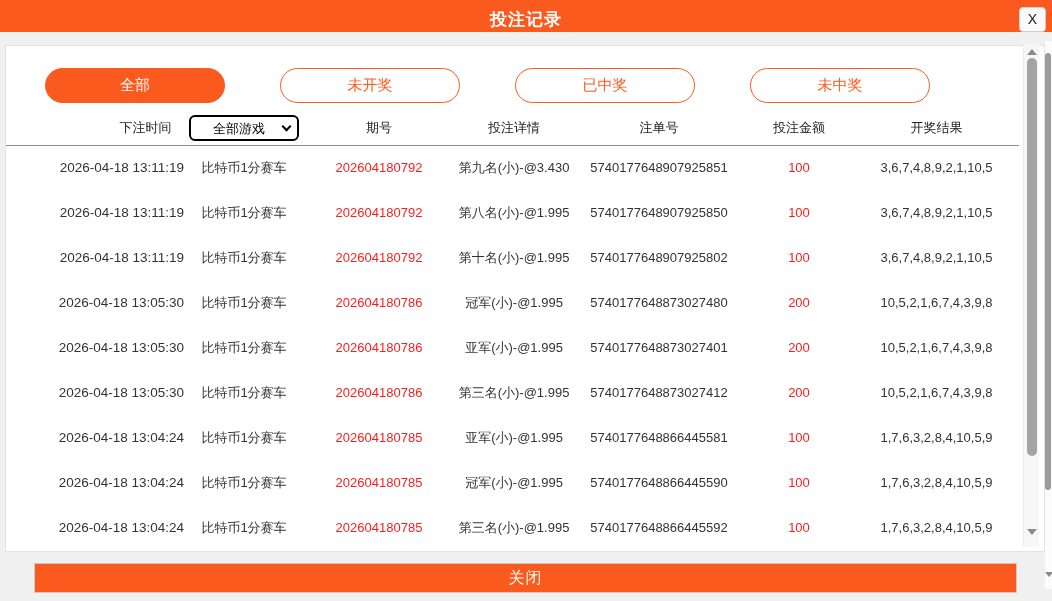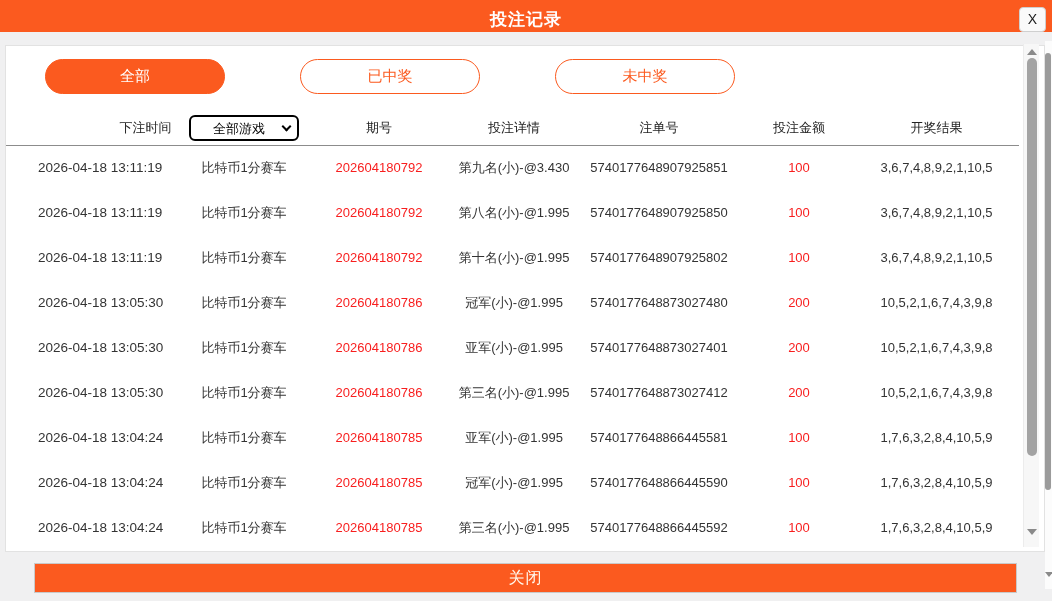--- a/index.html
+++ b/index.html
@@ -29,22 +29,22 @@
     font-size:14px;color:#222;line-height:23px;text-align:center;
     cursor:pointer;padding:0;font-family:inherit;
   }
   
   .panel{
     position:absolute;top:45px;left:5px;width:1040px;height:507px;
     background:#fff;border:1px solid #e2e2e2;
   }
   
   .filters{
-    position:absolute;top:13px;left:39px;
-    display:flex;gap:75px;
+    position:absolute;top:22px;left:39px;
+    display:flex;gap:55px;
   }
   .filter{
     width:180px;height:35px;border-radius:18px;
     font-size:15px;font-family:inherit;cursor:pointer;
     background:#fff;color:var(--accent);border:1px solid var(--accent);
   }
   .filter.active{
     background:var(--accent);color:#fff;
   }
   
@@ -55,21 +55,21 @@
   }
   .records thead th{
     height:33px;padding:0;font-weight:normal;color:#222;
     text-align:center;vertical-align:middle;
     border-bottom:1px solid #8c8c8c;
   }
   .records thead th.h-time{padding-left:101px;}
   .records tbody td{
     height:45px;padding:0;text-align:center;vertical-align:middle;
   }
-  .records td.c-time{text-align:left;padding-left:32px;font-size:13.5px;}
+  .records td.c-time{text-align:right;padding-left:32px;font-size:13.5px;}
   .red{color:var(--red);}
   
   .select-wrap{position:relative;display:inline-block;width:110px;height:26px;vertical-align:middle;}
   .select-wrap select{
     width:110px;height:26px;border:2px solid #000;border-radius:6px;
     background:#fff;font-size:13px;font-family:Liberation Serif, serif;color:#000;
     -webkit-appearance:none;appearance:none;
     padding:0 20px 0 10px;text-align:center;text-align-last:center;
     cursor:pointer;
   }
@@ -118,20 +118,21 @@
 
 <div class="titlebar">
   <div class="title">投注记录</div>
   <button class="close-x">X</button>
 </div>
 
 <div class="panel">
 
   <div class="filters">
     <button class="filter active">全部</button>
+    <button class="filter">未开奖</button>
     <button class="filter">已中奖</button>
     <button class="filter">未中奖</button>
   </div>
 
   <table class="records">
     <colgroup>
       <col style="width:178px">
         <col style="width:120px">
         <col style="width:150px">
       <col style="width:120px">

